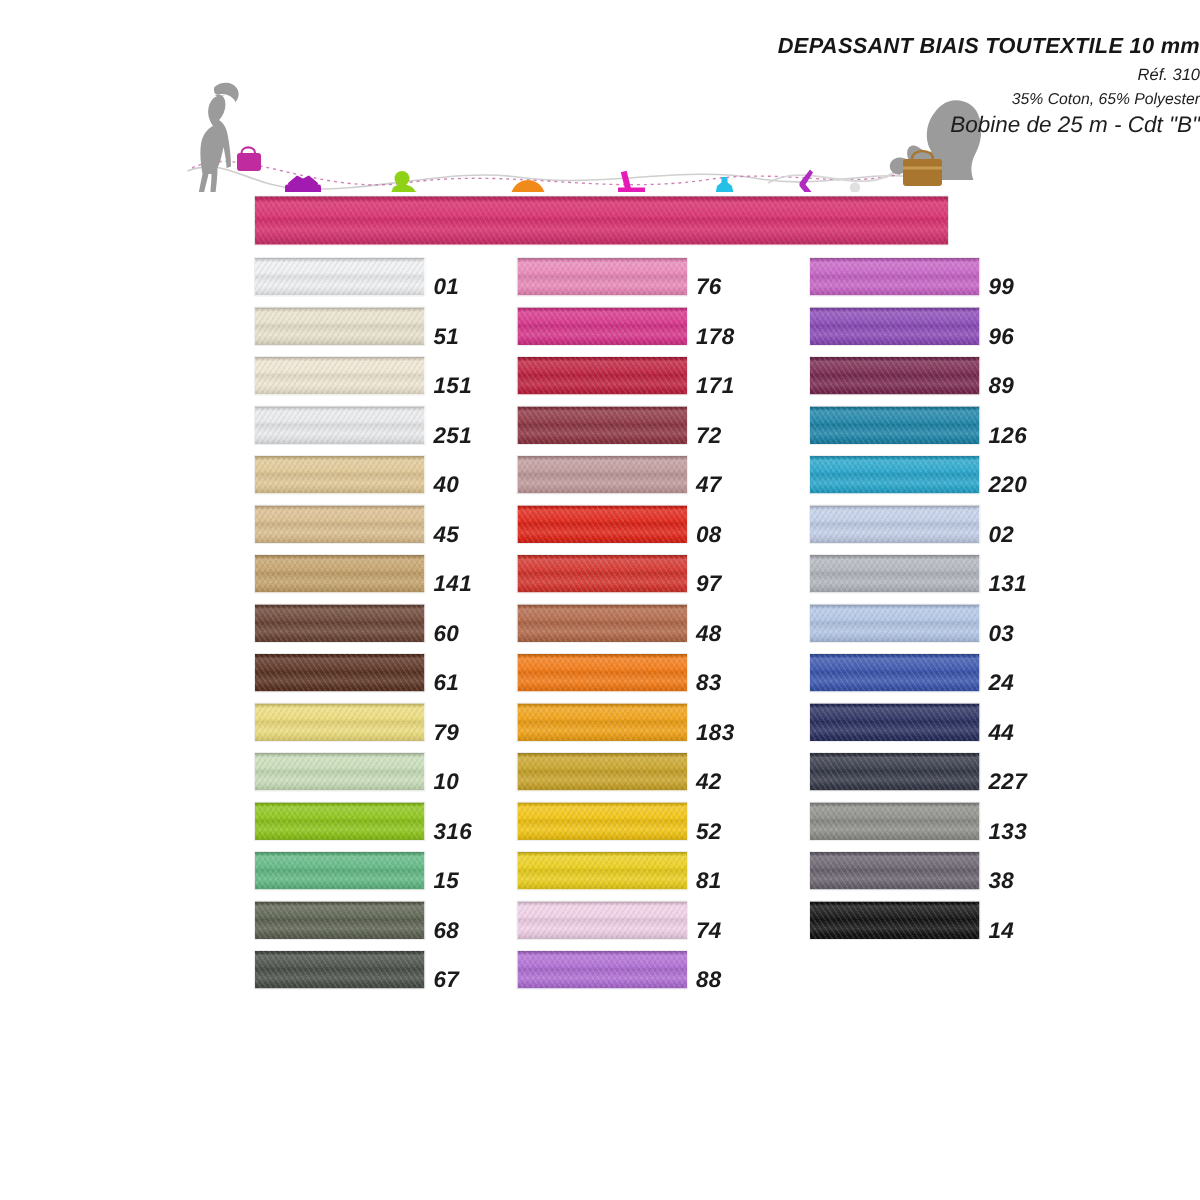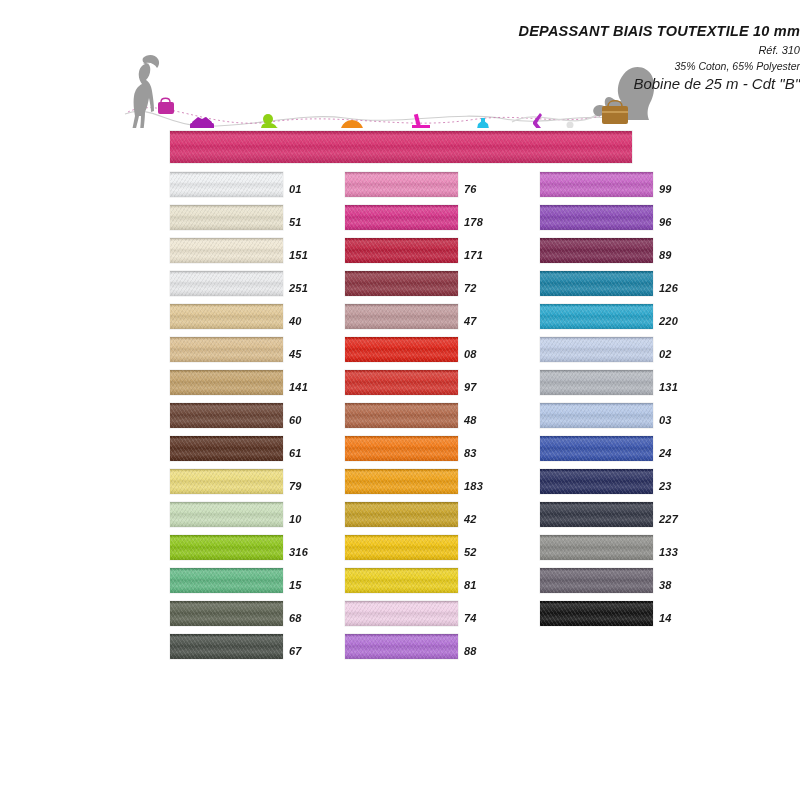--- a/index.html
+++ b/index.html
@@ -81,21 +81,21 @@
       var(--c);
   }
   .swatch .weave::after{
     content:"";position:absolute;inset:0;
     background-image:
       repeating-linear-gradient(56deg, rgba(255,255,255,.11) 0 1px, rgba(0,0,0,0) 1px 3px),
       repeating-linear-gradient(-56deg, rgba(0,0,0,.06) 0 1px, rgba(0,0,0,0) 1px 3px);
   }
   .code{
     position:absolute;left:119px;top:11px;
-    font-size:11px;font-style:italic;font-weight:600;
+    font-size:15px;font-style:italic;font-weight:600;
     color:#1b1b1b;white-space:nowrap;
     letter-spacing:.2px;
   }
 </style>
 </head>
 <body>
 
 <div id="page">
 
   <div class="deco">
@@ -415,21 +415,21 @@
         <div class="row">
           <div class="swatch">
             <div class="weave" style="--c: #3a55ae;"></div>
           </div>
           <div class="code">24</div>
         </div>
         <div class="row">
           <div class="swatch">
             <div class="weave" style="--c: #2a3060;"></div>
           </div>
-          <div class="code">23</div>
+          <div class="code">44</div>
         </div>
         <div class="row">
           <div class="swatch">
             <div class="weave" style="--c: #363a48;"></div>
           </div>
           <div class="code">227</div>
         </div>
         <div class="row">
           <div class="swatch">
             <div class="weave" style="--c: #8e8e8a;"></div>

